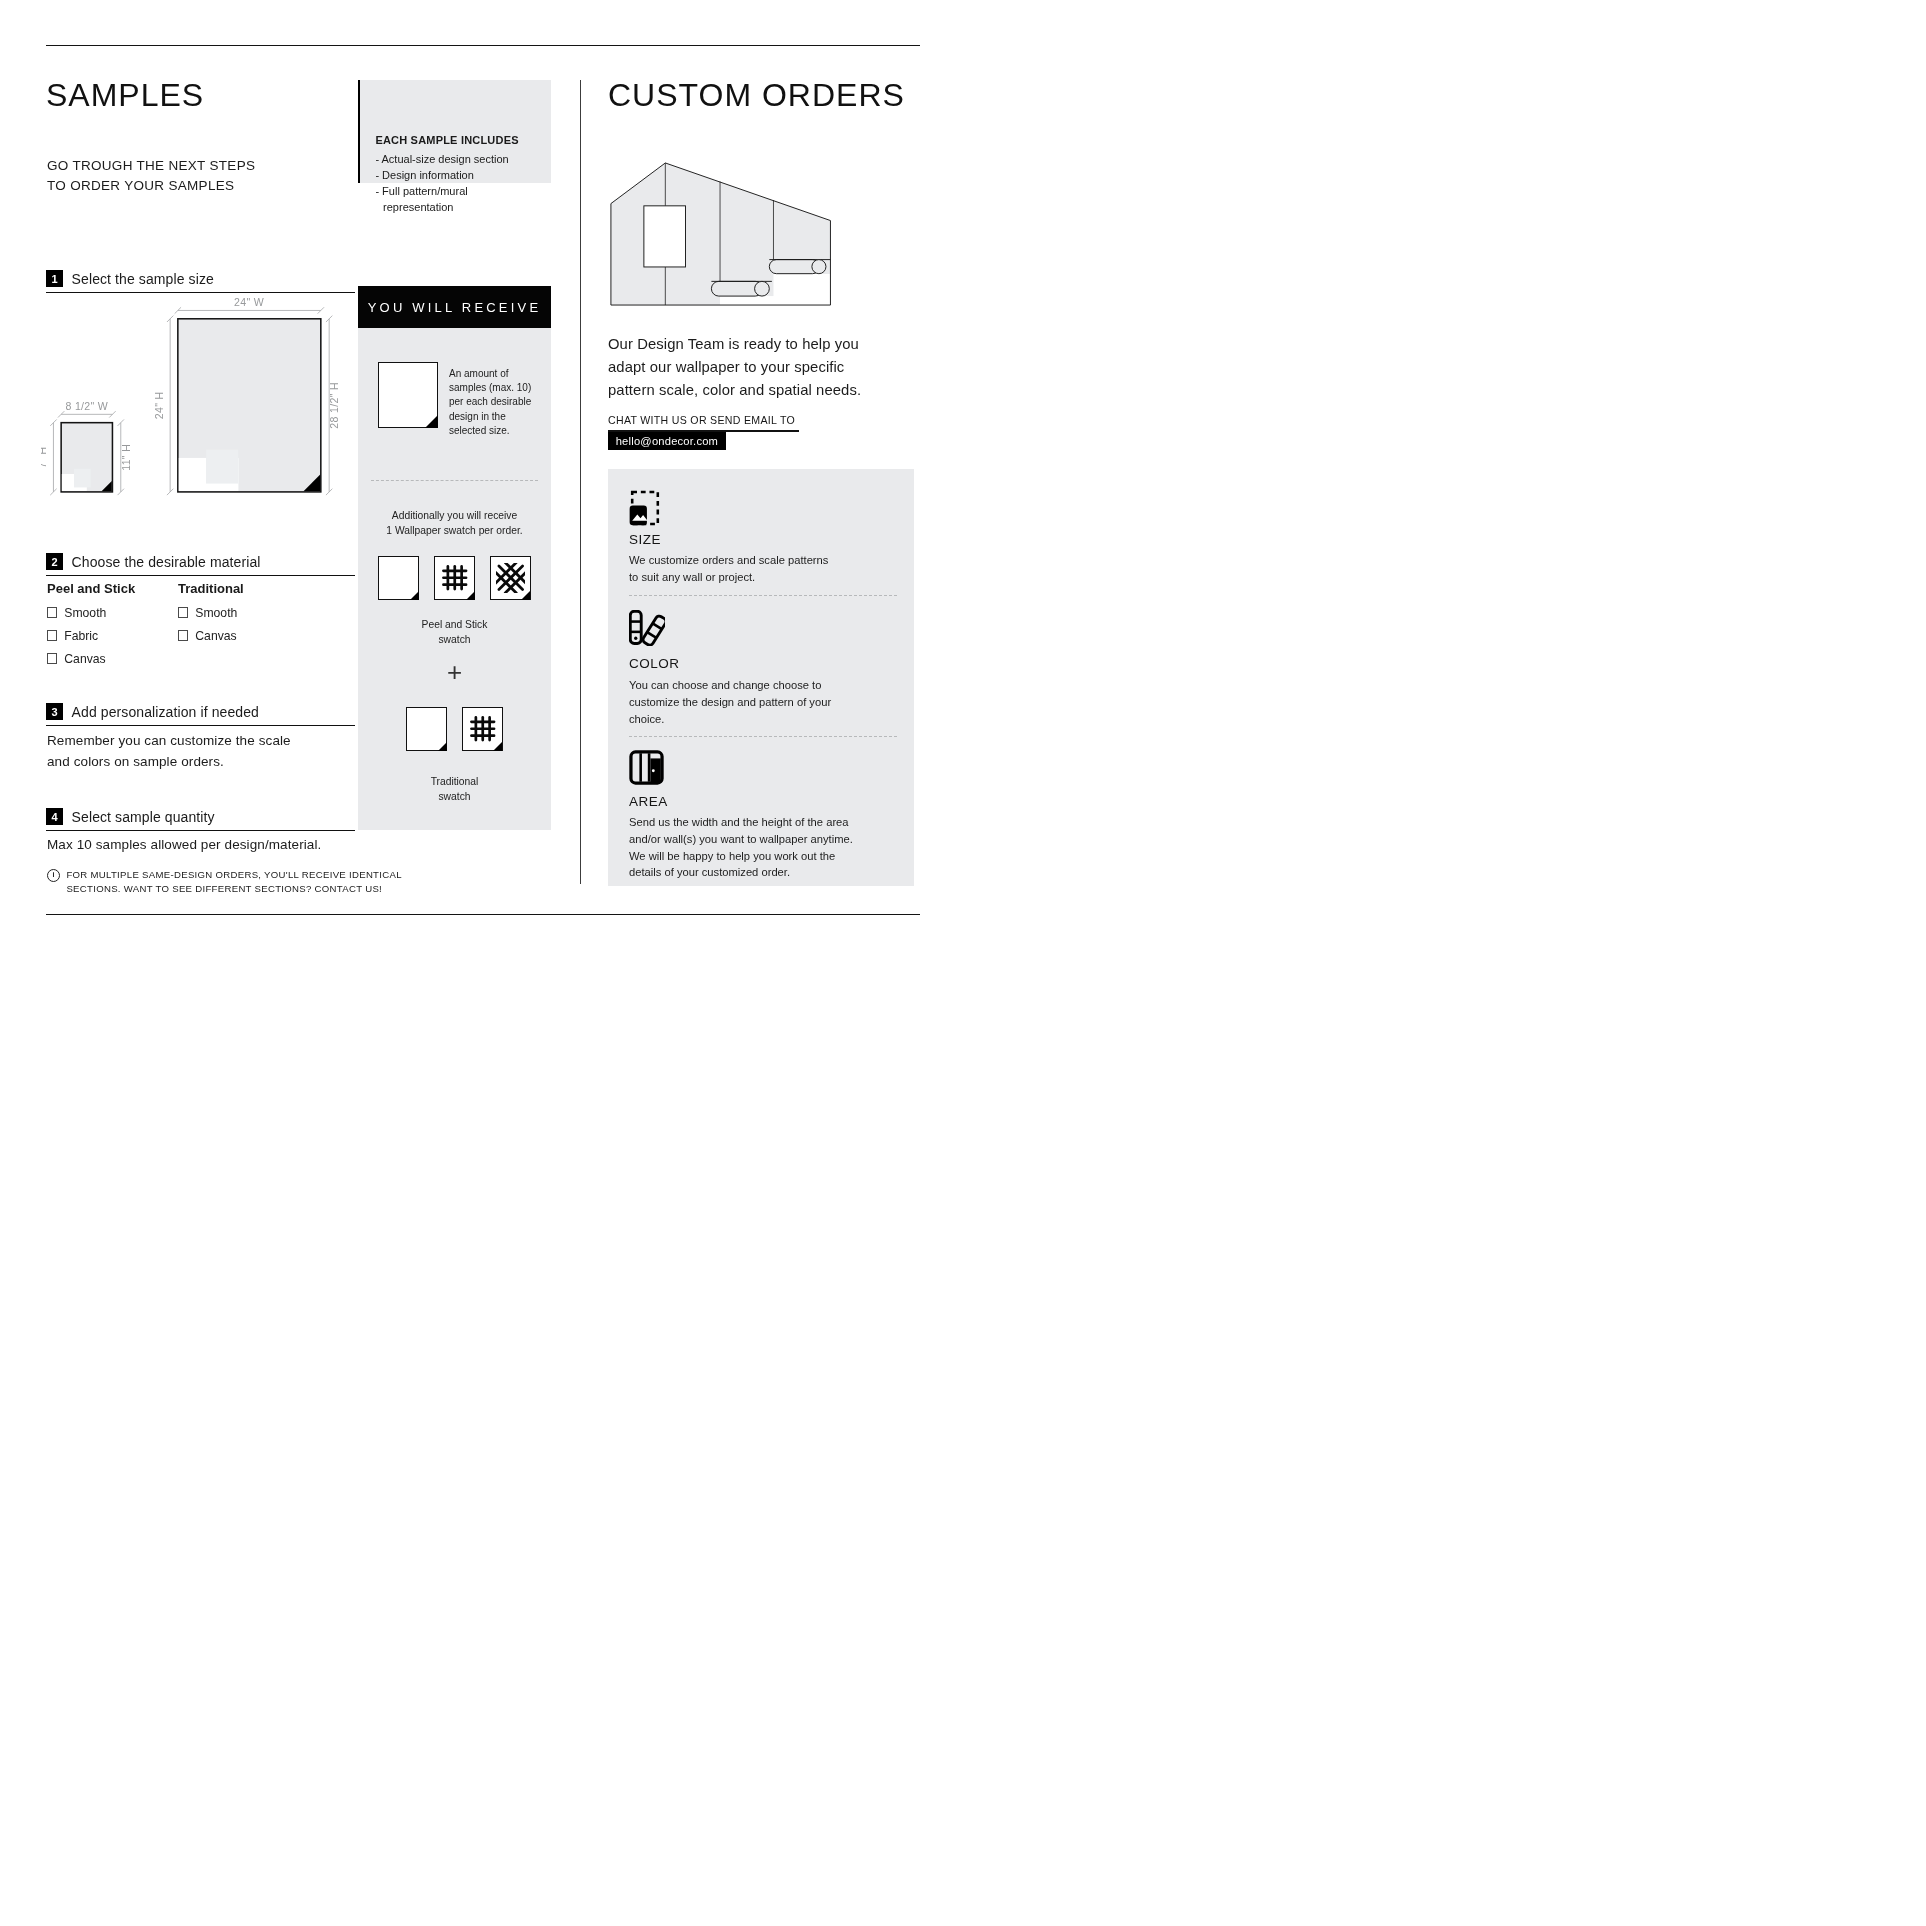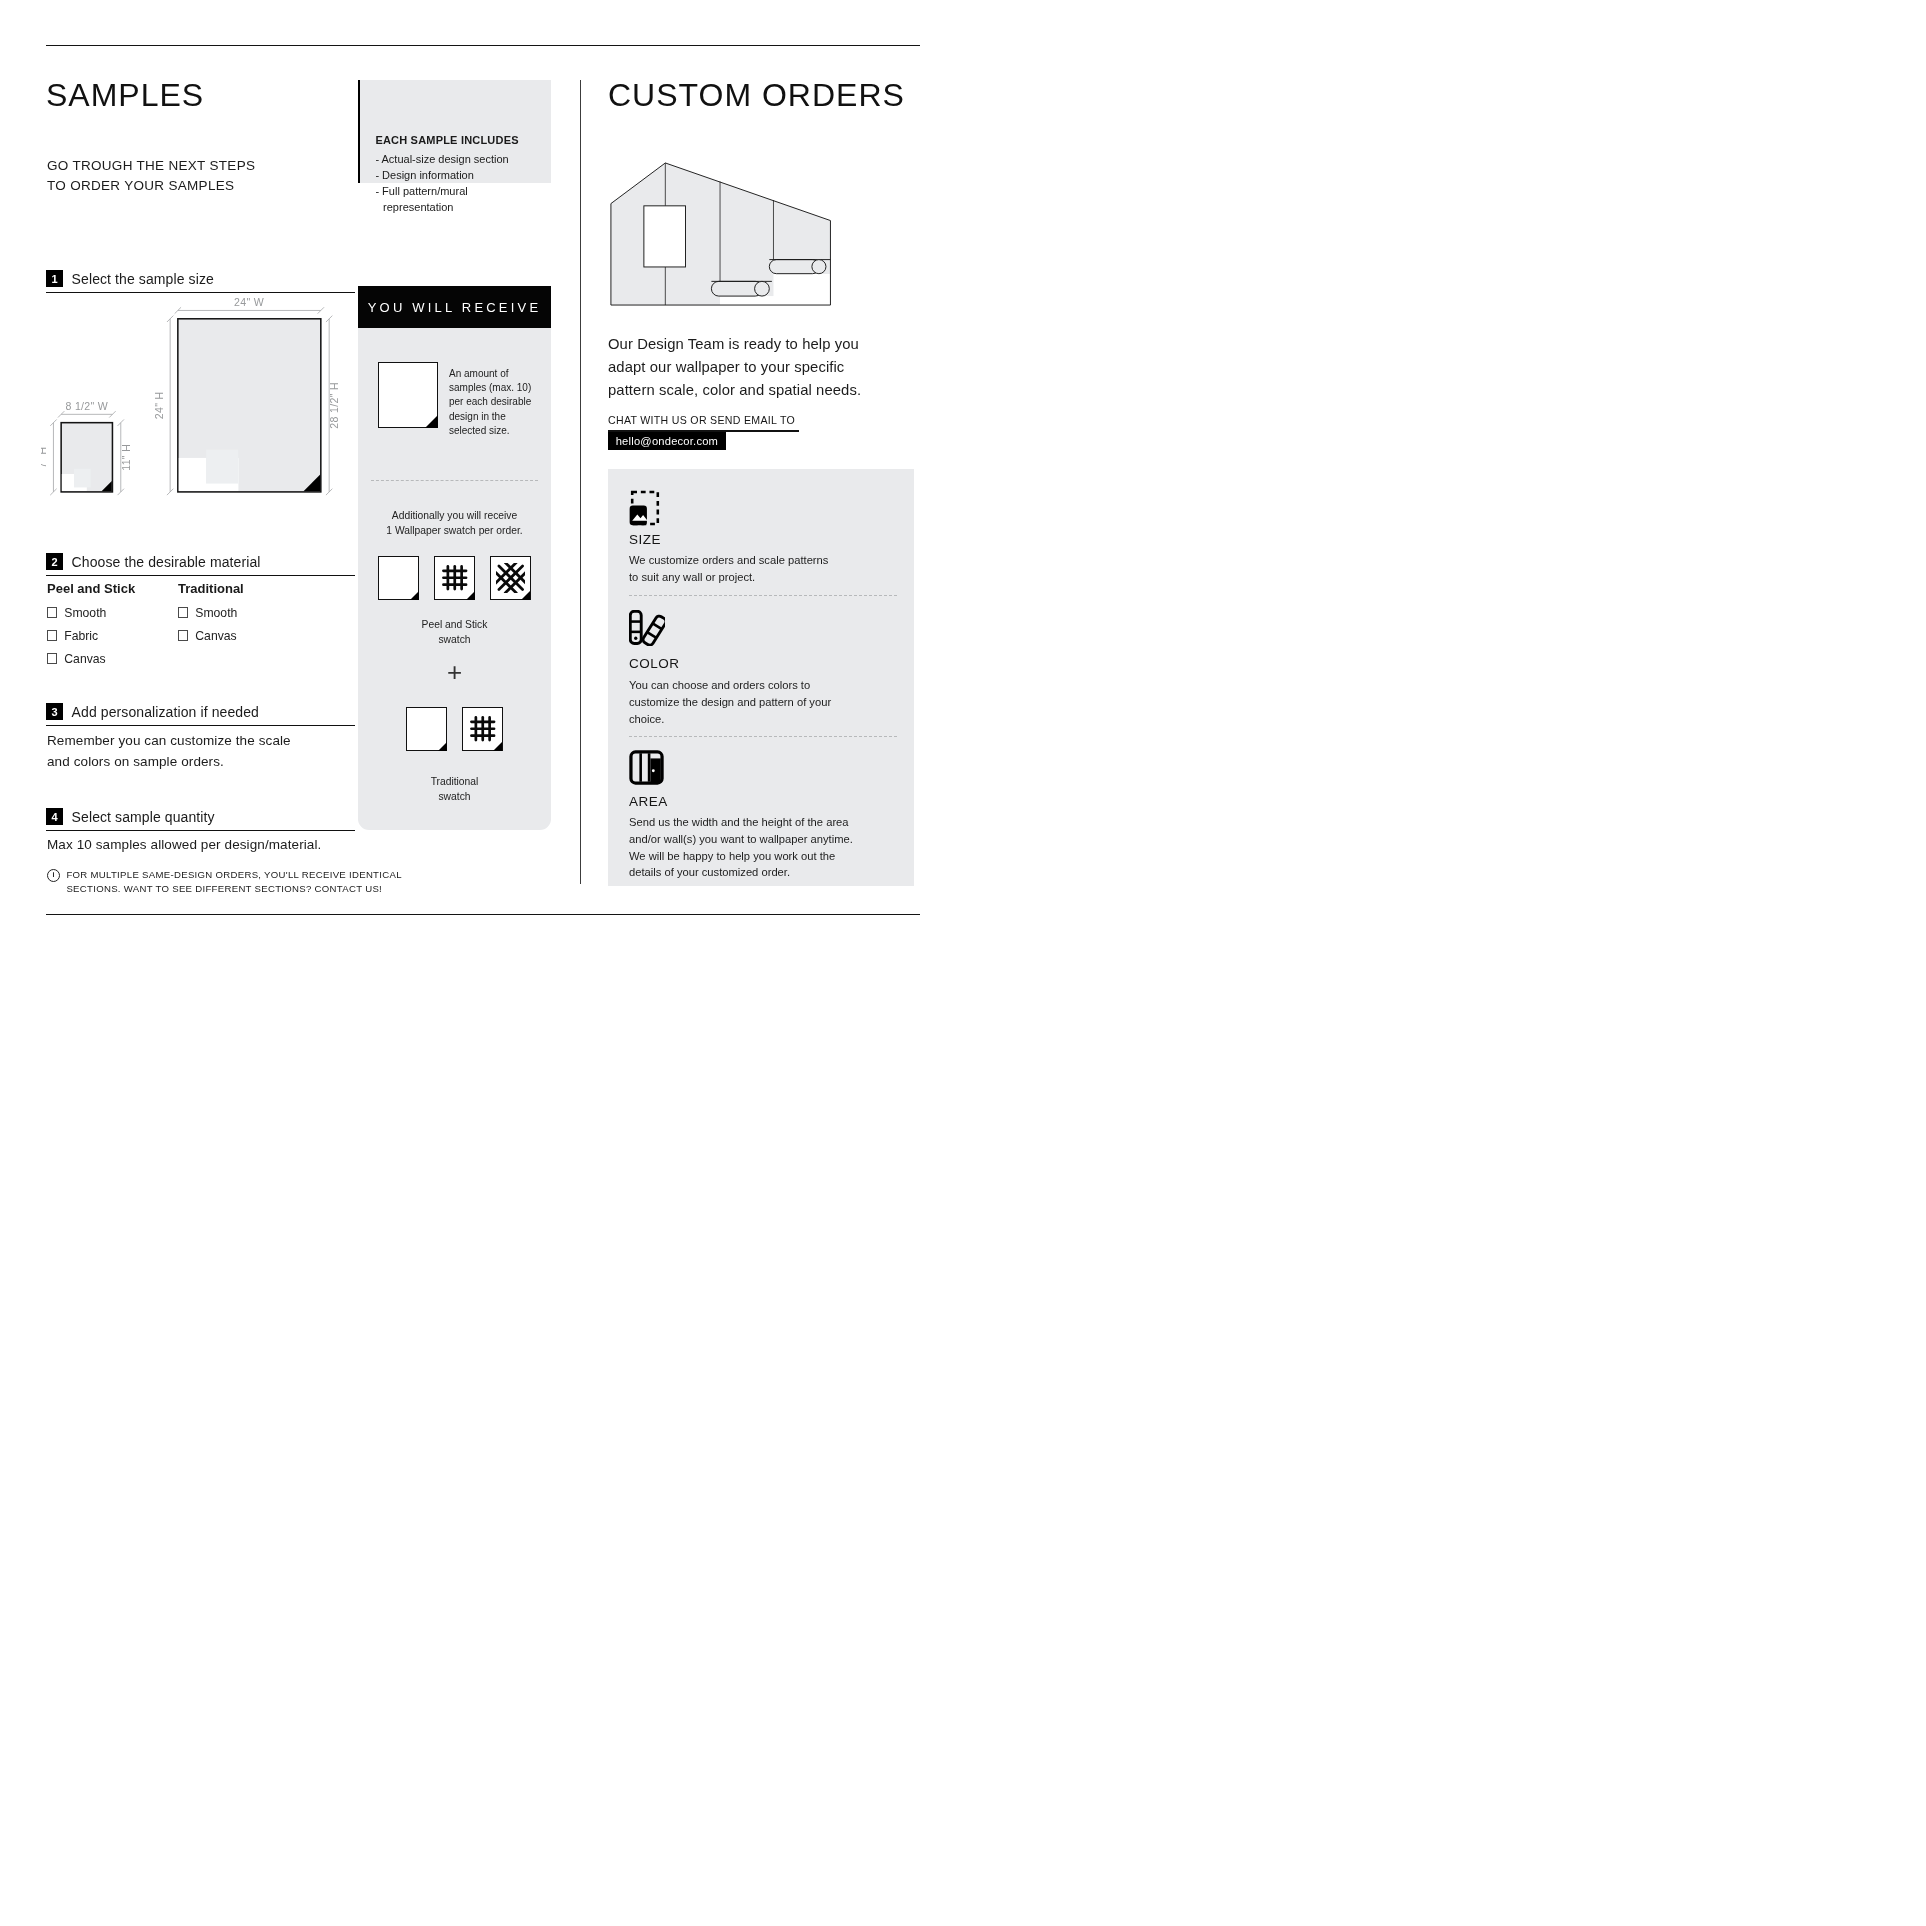--- a/index.html
+++ b/index.html
@@ -22,21 +22,21 @@
   .step .lbl{font-size:14px;letter-spacing:0.1px;color:#1b1b1b;}
   .mat-title{font-size:13px;font-weight:700;margin-bottom:9.6px;}
   .opt{display:flex;align-items:center;gap:7px;font-size:12.2px;margin-bottom:9px;color:#222;}
   .cb{width:8.3px;height:8.3px;border:1px solid #4a4a4a;display:inline-block;background:#fff;}
   .bodytext{position:absolute;font-size:13.5px;line-height:1.55;color:#1c1c1c;letter-spacing:0.1px;}
   .footnote{position:absolute;left:47px;top:868px;display:flex;gap:6.4px;font-size:9.6px;
             letter-spacing:0.3px;line-height:1.5;color:#1b1b1b;}
   .info-i{width:11px;height:11px;border:1px solid #222;border-radius:50%;flex:0 0 11px;
           display:flex;align-items:center;justify-content:center;font-size:7px;font-weight:700;margin-top:0.6px;}
   
-  .receive{position:absolute;left:358px;top:286px;width:193px;height:544px;background:#e9eaec;border-radius:11px;}
+  .receive{position:absolute;left:358px;top:286px;width:193px;height:544px;background:#e9eaec;}
   .banner{position:absolute;left:0;top:0;width:100%;height:42px;background:#050505;color:#fff;
           display:flex;align-items:center;justify-content:center;font-size:13px;letter-spacing:3.2px;}
   .page-icon{position:absolute;background:#fff;border:1px solid #111;}
   .fold{position:absolute;right:-0.6px;bottom:-0.6px;width:0;height:0;border-style:solid;}
   .rec-text{position:absolute;font-size:10px;line-height:1.42;color:#222;}
   .dashdiv{position:absolute;border-top:1px dashed #b7b9bb;}
   .centertext{position:absolute;width:100%;text-align:center;font-size:10.3px;line-height:1.5;color:#222;}
   .swatchrow{position:absolute;width:100%;display:flex;justify-content:center;gap:14.8px;}
   .swatch{position:relative;width:39px;height:42px;background:#fff;border:1px solid #111;
           display:flex;align-items:center;justify-content:center;}
@@ -318,21 +318,21 @@
       <line x1="2" y1="34" x2="19" y2="34" stroke="#000" stroke-width="4"></line>
       <circle cx="10.5" cy="44" r="2.6" fill="#000"></circle>
       <g transform="rotate(32 28 46)">
         <rect x="22" y="4" width="17" height="48" rx="6" fill="none" stroke="#000" stroke-width="4.5"></rect>
         <line x1="22" y1="20" x2="39" y2="20" stroke="#000" stroke-width="4"></line>
         <line x1="22" y1="36" x2="39" y2="36" stroke="#000" stroke-width="4"></line>
       </g>
     </svg>
     <div class="f-title" style="top:187px">COLOR</div>
     <div class="f-lines" style="top:208px">
-      <div>You can choose and orders colors to</div>
+      <div>You can choose and change choose to</div>
       <div>customize the design and pattern of your</div>
       <div>choice.</div>
     </div>
     <div class="f-div" style="top:267px"></div>
 
     <svg class="abs" style="left:20.5px;top:281px" width="35" height="35" viewBox="0 0 54 54">
       <rect x="3" y="3" width="48" height="48" rx="7" fill="none" stroke="#000" stroke-width="5"></rect>
       <line x1="18" y1="5" x2="18" y2="49" stroke="#000" stroke-width="4"></line>
       <line x1="31" y1="5" x2="31" y2="49" stroke="#000" stroke-width="4"></line>
       <rect x="33" y="13" width="16" height="38" fill="#000"></rect>

